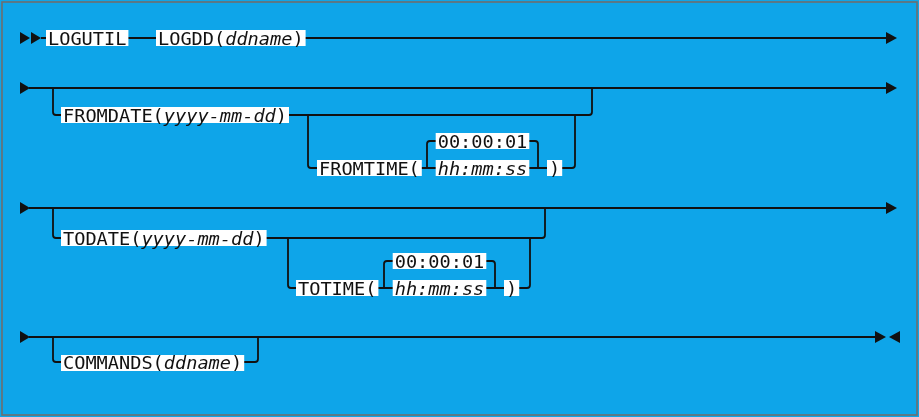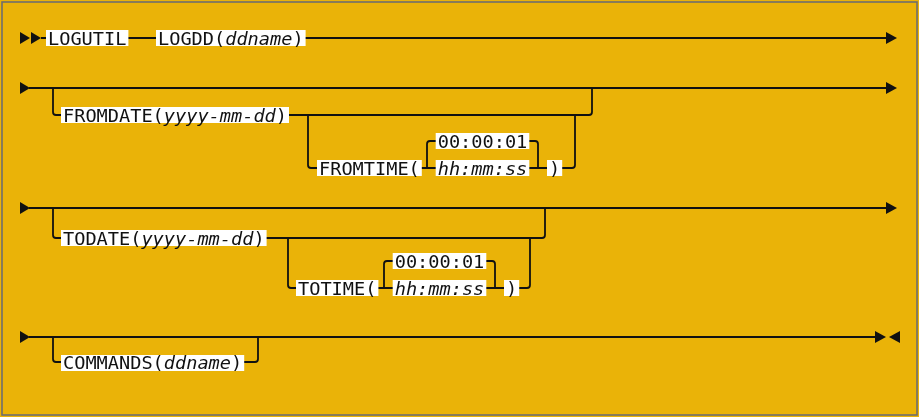--- a/index.html
+++ b/index.html
@@ -1,18 +1,18 @@
 <!DOCTYPE html>
 <html><head>
 <meta charset="utf-8">
 <style>
   html, body { margin: 0; padding: 0; background: #ffffff; }
   .page {
     width: 919px; height: 417px;
-    background: #eab308;
+    background: #0ea5e9;
     position: relative;
     font-family: "DejaVu Sans Mono", monospace;
   }
   svg text {
     font-family: "DejaVu Sans Mono", monospace;
     font-size: 18.5px;
     fill: #111111;
   }
   .var { font-style: italic; }
   .rail { stroke: #111111; stroke-width: 1.8; fill: none; }

